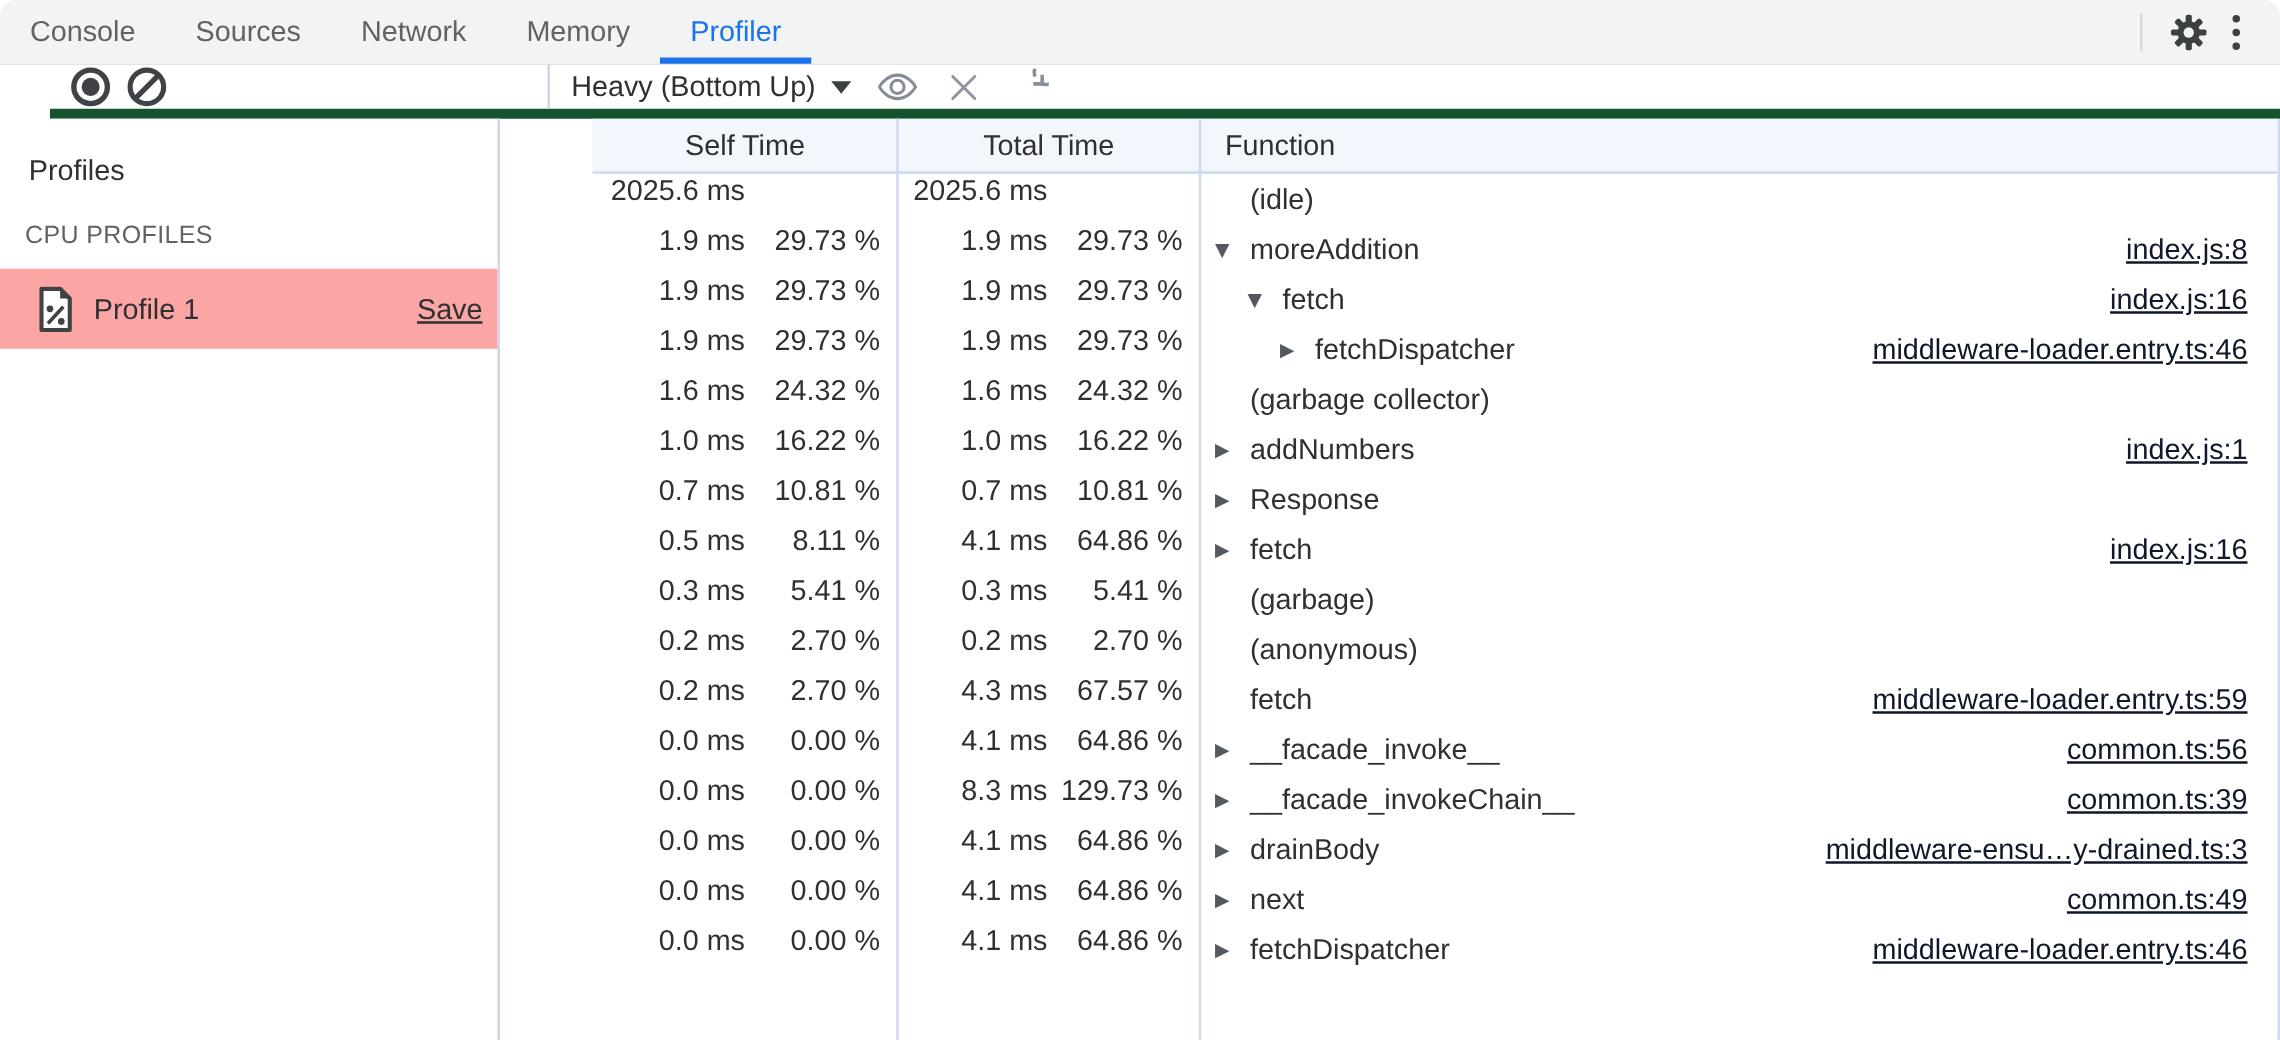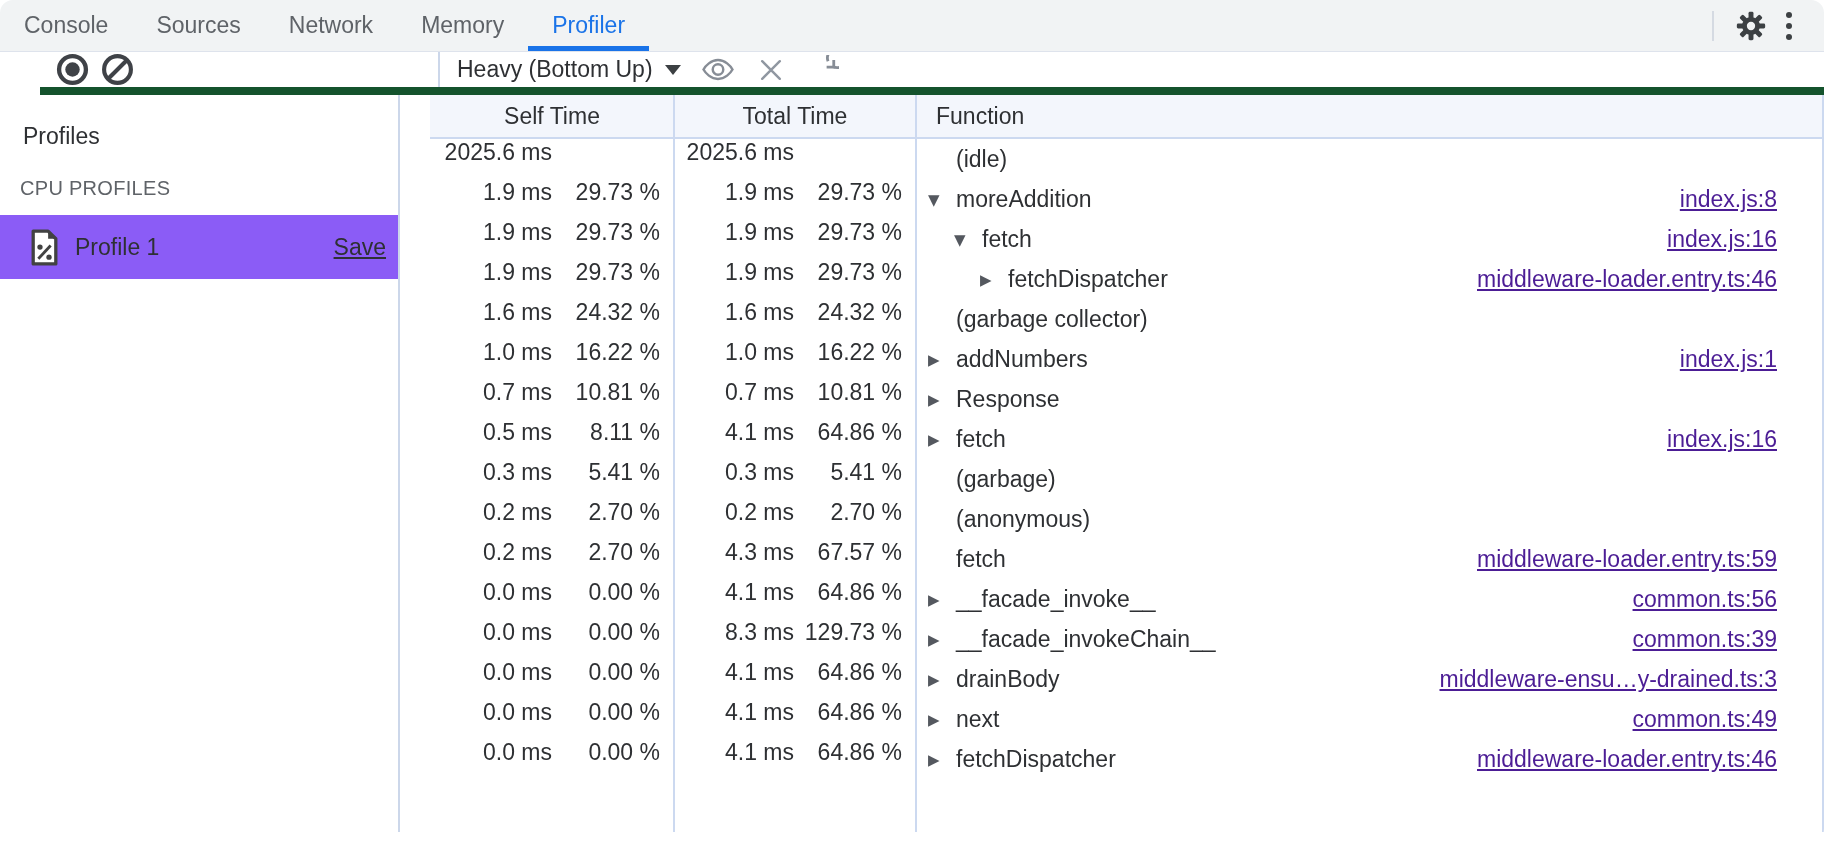--- a/index.html
+++ b/index.html
@@ -32,27 +32,27 @@
   .toolbar-right{display:flex;align-items:center;padding-left:17px;}
   .dropdown{display:flex;align-items:center;font-size:23px;color:#2e3033;}
   .caret{width:0;height:0;border-left:8px solid transparent;border-right:8px solid transparent;border-top:10px solid #3c4043;margin-left:12px;}
   .tool-icon{display:flex;align-items:center;justify-content:center;width:32px;height:32px;margin-left:21px;}
   
   .body{display:flex;height:737px;gap:30px;}
   .sidebar{width:400px;flex:none;box-sizing:border-box;border-right:2px solid #ccd7ea;background:#fff;}
   .profiles-title{margin:28px 0 0 23px;font-size:23px;color:#2e3033;}
   .cpu-label{margin:27px 0 0 20px;font-size:20px;color:#5f6368;letter-spacing:.3px;}
   .profile-row{
-    margin-top:15px;height:64px;background:#8b5cf6;display:flex;align-items:center;
+    margin-top:15px;height:64px;background:#fca5a5;display:flex;align-items:center;
     padding:0 12px 0 30px;box-sizing:border-box;
   }
   .profile-name{margin-left:16px;font-size:23px;color:#2e3033;}
   .save-link{margin-left:auto;font-size:23px;color:#2e3033;text-decoration:underline;cursor:pointer;}
   
-  .main{flex:1;position:relative;font-size:23px;border-right:2px solid #ccd9f0;box-sizing:border-box;}
+  .main{flex:1;position:relative;font-size:23px;border-right:2px solid #ccd9f0;box-sizing:border-box;margin-left:44px;}
   .grid-header{
     position:absolute;top:0;left:0;right:0;height:44px;background:#f3f6fc;
     border-bottom:2px solid #ccd9f0;box-sizing:border-box;display:flex;align-items:center;z-index:1;
   }
   .col-divider{position:absolute;top:0;bottom:0;width:2px;background:#ccd9f0;z-index:2;}
   .cd1{left:243px;} .cd2{left:485px;}
   .hcell{color:#2e3033;}
   .hcell.self{width:244px;text-align:center;}
   .hcell.total{width:242px;text-align:center;}
   .hcell.fn{flex:1;padding-left:20px;}
@@ -62,21 +62,21 @@
   .cell-total{width:242px;flex:none;white-space:nowrap;}
   .ms{display:inline-block;width:122px;text-align:right;}
   .cell-total .ms{width:120px;}
   .pct{display:inline-block;width:108px;text-align:right;}
   .cell-fn{flex:1;display:flex;align-items:center;position:relative;padding-left:12px;box-sizing:border-box;white-space:nowrap;}
   .arrow{
     flex:none;width:28px;font-size:15px;color:#54585f;
     font-family:"DejaVu Sans",sans-serif;line-height:1;padding-top:2px;
   }
   .fname{color:#2e3033;}
-  .src{position:absolute;right:45px;color:#4c1d95;text-decoration:underline;cursor:pointer;}
+  .src{position:absolute;right:24px;color:#0f172a;text-decoration:underline;cursor:pointer;}
   svg{display:block;}
 </style>
 </head>
 <body>
 
 <div class="app">
 
   <div class="tabbar">
     <div class="tab">
         <span>Console</span>

